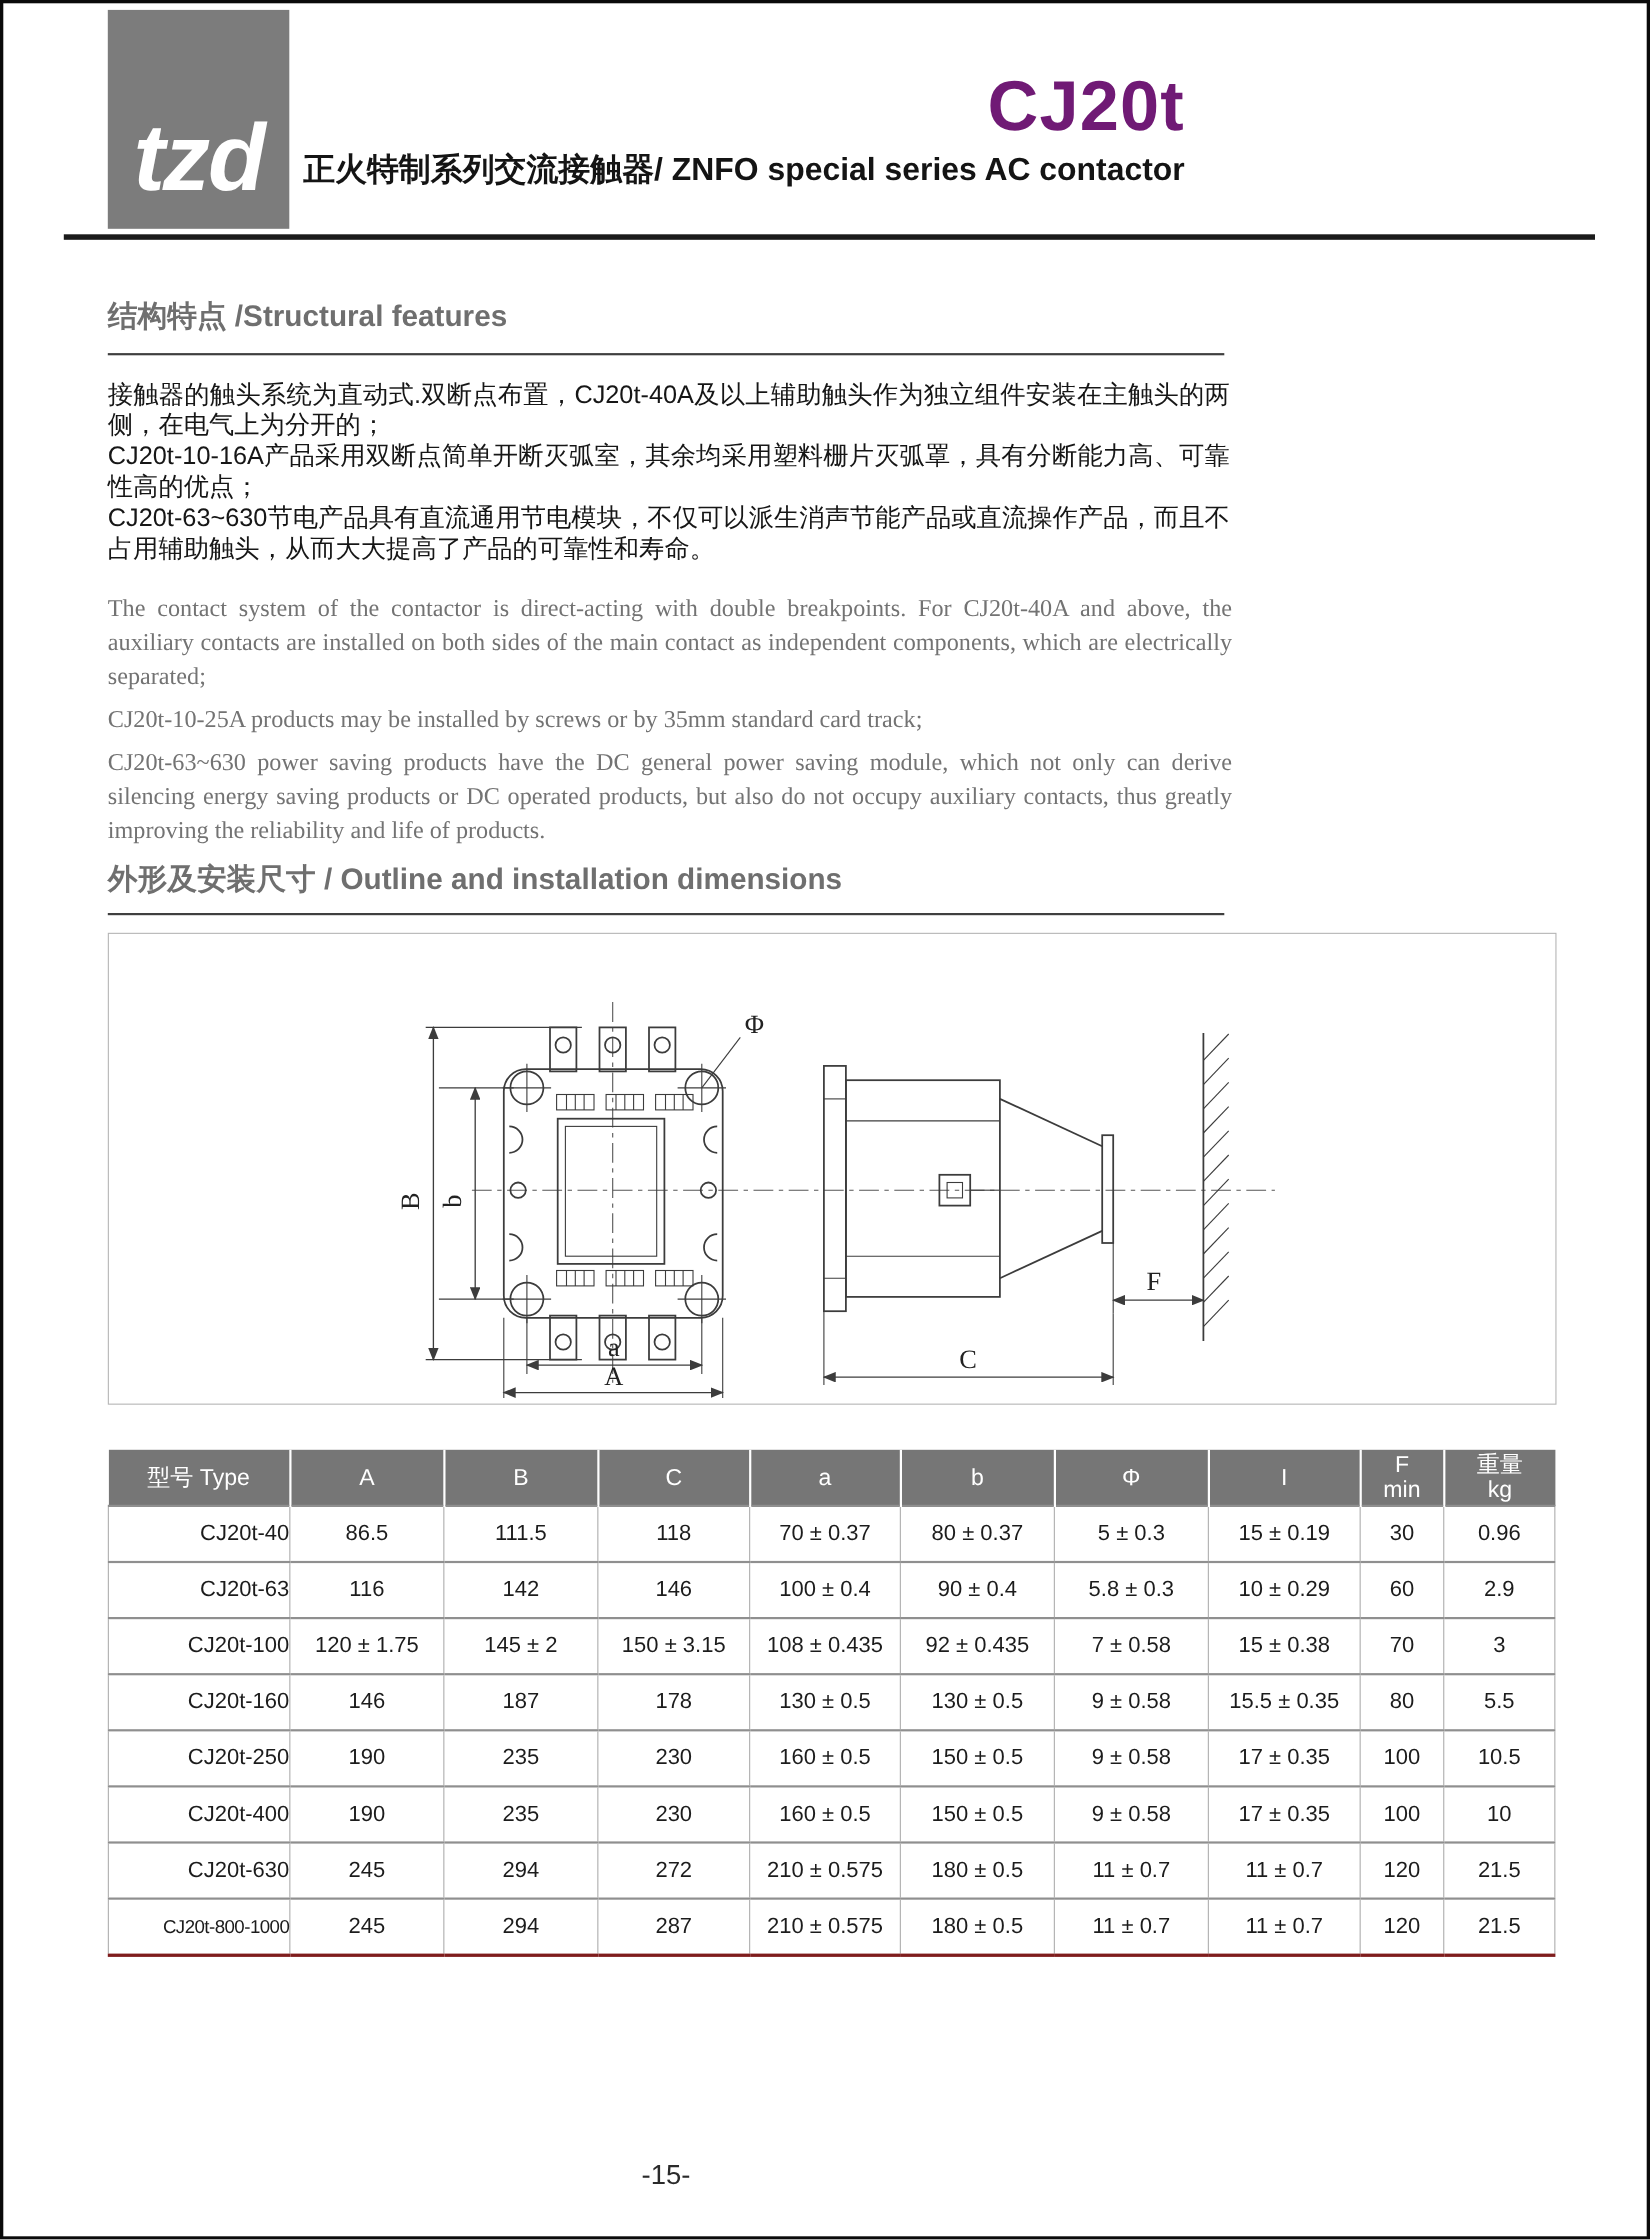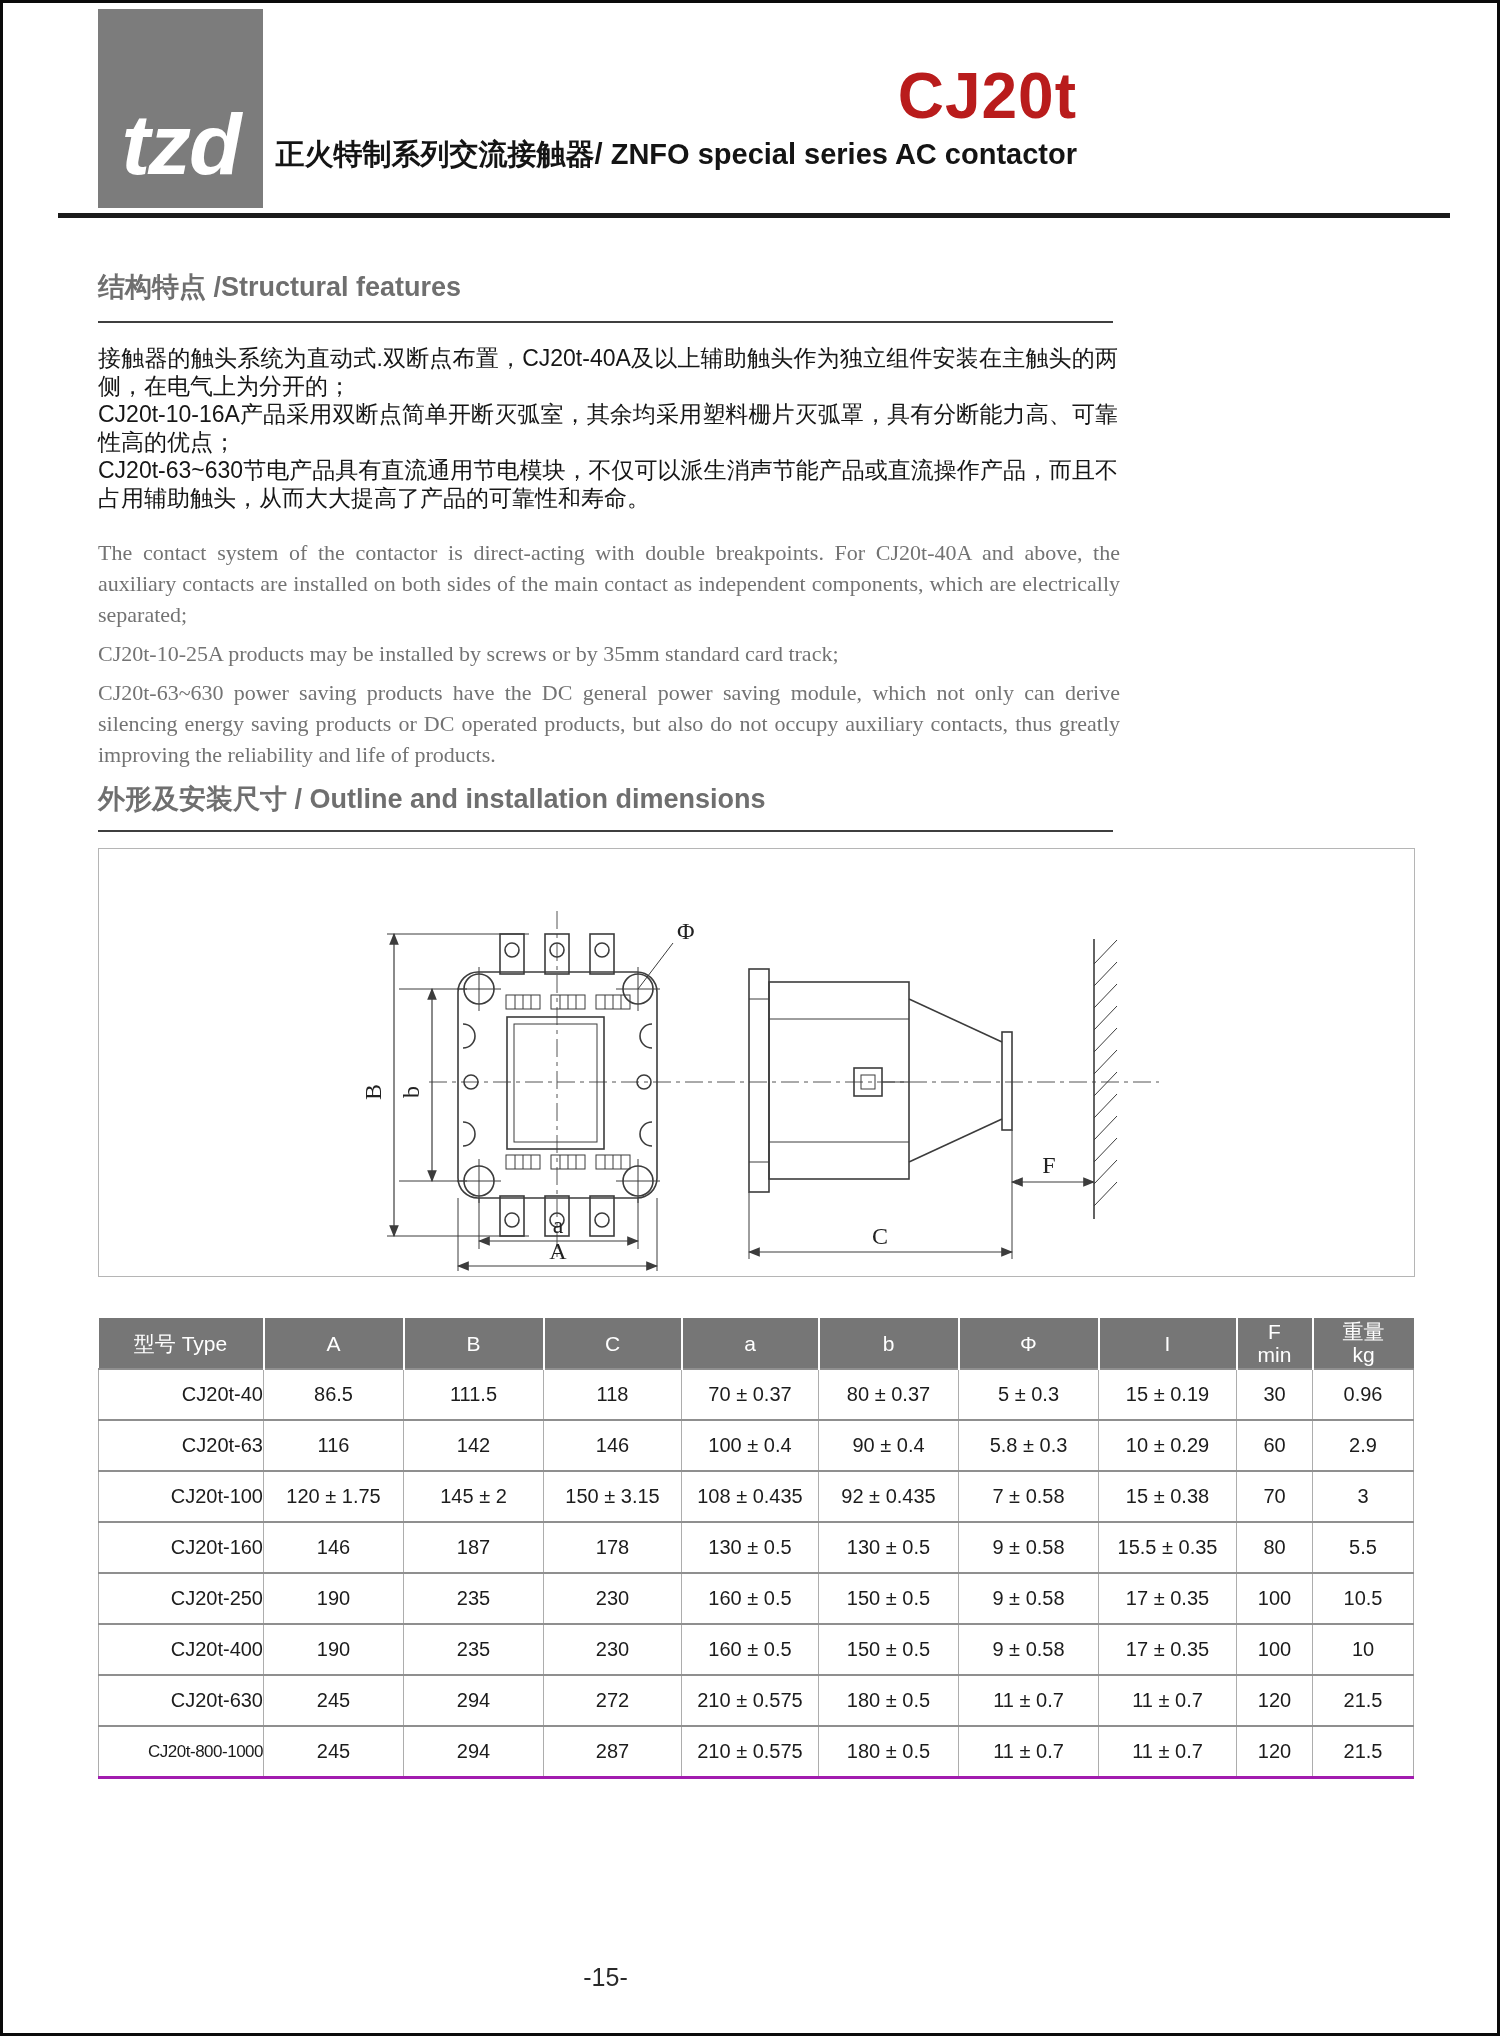--- a/index.html
+++ b/index.html
@@ -2,21 +2,21 @@
 <html><head>
 <meta charset="utf-8">
 <style>
   html,body{margin:0;padding:0;background:#e8e8e8;}
   .page{position:relative;width:1500px;height:2036px;background:#fff;border:3px solid #0a0a0a;
         box-sizing:border-box;overflow:hidden;font-family:"Liberation Sans","DejaVu Sans",sans-serif;color:#1c1c1c;}
   
   .logo-box{position:absolute;left:95px;top:6px;width:165px;height:199px;background:#7c7c7c;}
   .logo-box span{position:absolute;left:0;right:0;bottom:14px;text-align:center;
         font-size:86px;font-weight:bold;font-style:italic;color:#fff;letter-spacing:-2px;}
-  .model{position:absolute;top:56px;right:420px;font-size:64px;font-weight:bold;color:#b91c1c;letter-spacing:1px;}
+  .model{position:absolute;top:56px;right:420px;font-size:64px;font-weight:bold;color:#701a75;letter-spacing:1px;}
   .subtitle{position:absolute;top:132px;right:420px;font-size:29px;font-weight:bold;color:#141414;}
   .header-rule{position:absolute;left:55px;top:210px;width:1392px;height:5px;background:#1b1b1b;}
   
   .sec-title{position:absolute;left:95px;margin:0;font-size:27px;font-weight:bold;color:#6f6f6f;}
   .sec1-title{top:266px;} .sec2-title{top:778px;}
   .sec-rule{position:absolute;left:95px;width:1015px;height:2px;background:#3f3f3f;}
   .sec1-rule{top:318px;} .sec2-rule{top:827px;}
   
   .zh-paras{position:absolute;left:95px;top:341px;width:1020px;font-size:23px;line-height:28px;color:#161616;}
   .zh-paras p{margin:0;text-align:justify;}
@@ -33,21 +33,21 @@
   .lbl{font-family:"Liberation Serif","DejaVu Serif",serif;font-size:24px;fill:#222;}
   
   .dim-table{position:absolute;left:95px;top:1315px;width:1315px;border-collapse:collapse;table-layout:fixed;}
   .dim-table thead th{background:#767676;color:#fff;font-weight:normal;font-size:21px;height:50px;
         border-left:2px solid #fff;vertical-align:middle;padding:0;}
   .dim-table thead th:first-child{border-left:none;}
   .dim-table thead th span{display:block;text-align:center;line-height:23px;}
   .dim-table tbody td{border:1px solid #adadad;border-top:2px solid #8f8f8f;height:49px;text-align:center;
         font-size:20px;color:#1c1c1c;padding:0;}
   .dim-table tbody td:first-child{text-align:right;padding-left:16px;}
-  .dim-table tbody tr:last-child td{border-bottom:3px solid #a21caf;}
+  .dim-table tbody tr:last-child td{border-bottom:3px solid #7f1d1d;}
   .dim-table tbody tr:last-child td:first-child{font-size:17px;letter-spacing:-0.5px;}
   
   .footer{position:absolute;left:95px;top:1960px;width:1015px;text-align:center;font-size:25px;color:#2a2a2a;}
 </style>
 </head>
 <body>
 
 <div class="page">
 
   <div class="logo-box">

